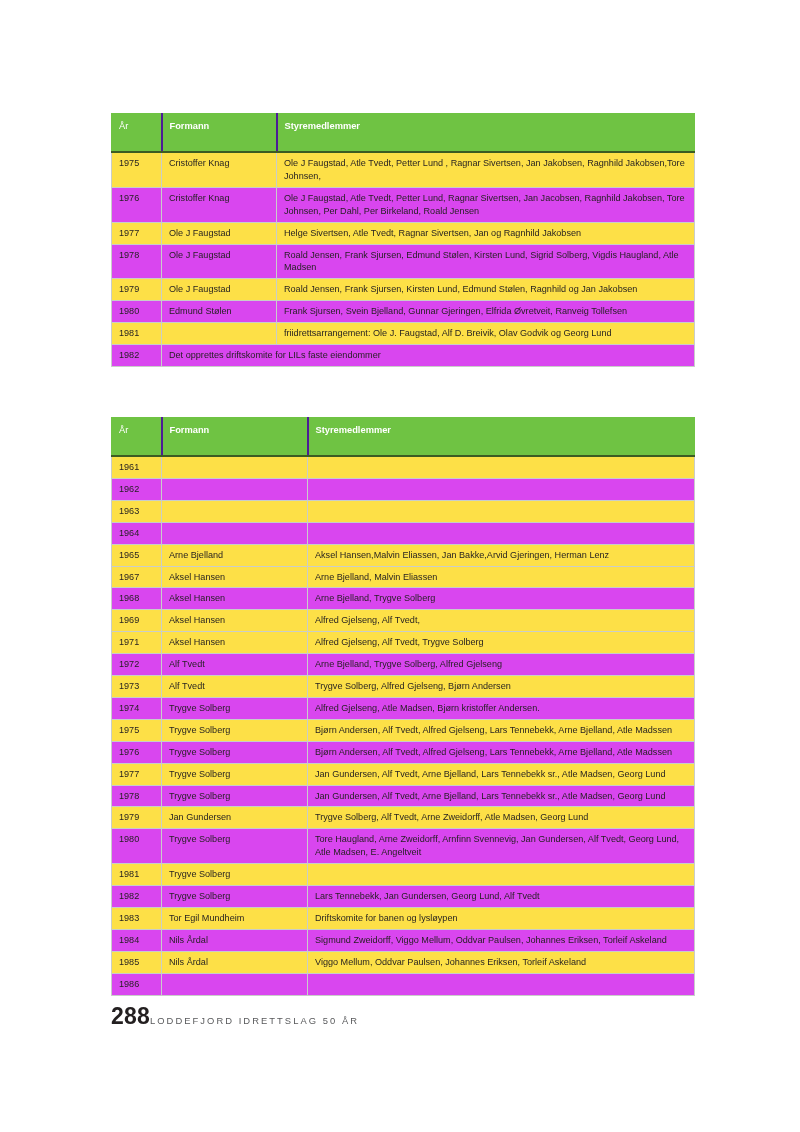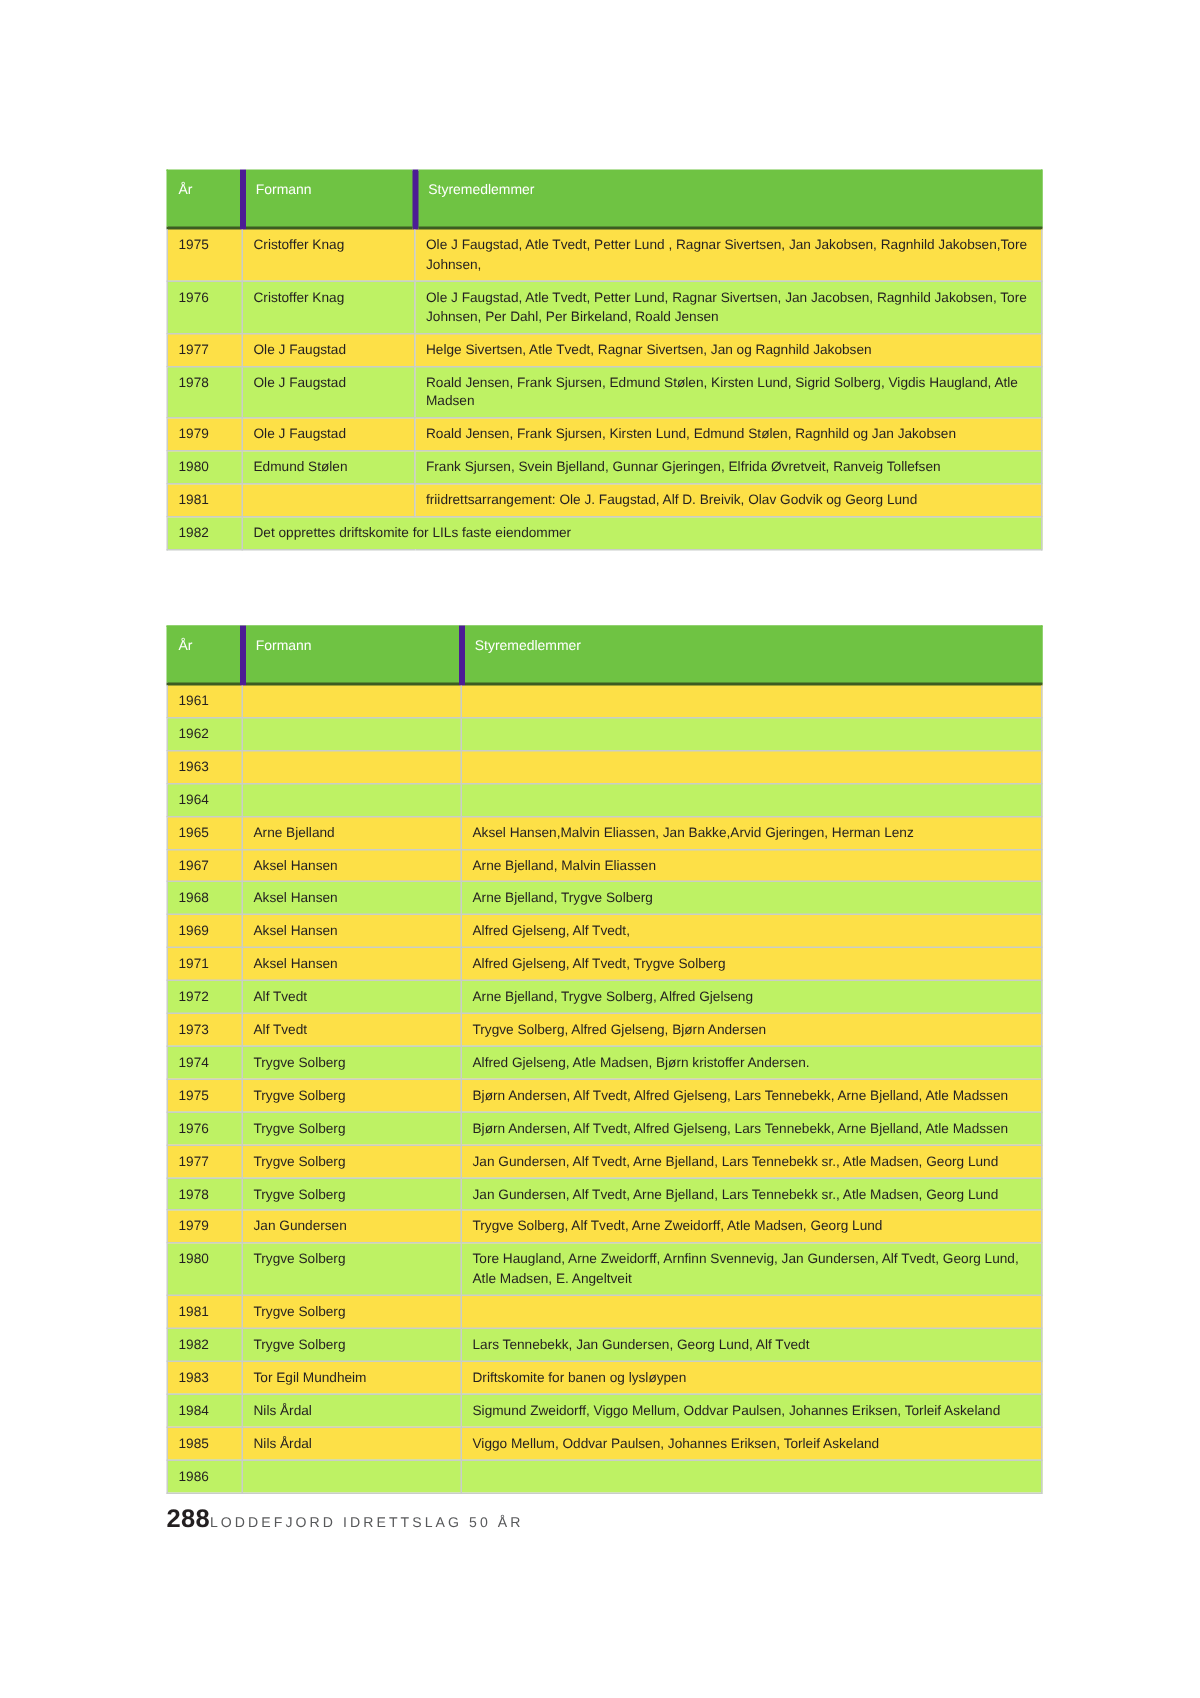--- a/index.html
+++ b/index.html
@@ -48,27 +48,28 @@
     background: #6fc343;
     color: #ffffff;
     border: 1px solid #6fc343;
     border-bottom: 2px solid #3c5c22;
     font-size: 9.3px;
     height: 27px;
     padding-top: 6px;
     vertical-align: top;
   }
   table.reg thead th.sep {
-    border-left: 4px solid #4c1d95;
+    border-left: 2px solid #4c1d95;
+    font-weight: bold;
   }
   table.reg tbody tr.alt td {
     background: #fde047;
   }
   table.reg tbody tr.plain td {
-    background: #bef264;
+    background: #d946ef;
   }
   td.yr { white-space: nowrap; }
   td.empty-cell { }
 
   
   .t1 col.c-year { width: 50px; }
   .t1 col.c-name { width: 115px; }
   .t1 col.c-mem  { width: 418px; }
 
   
@@ -90,21 +91,21 @@
 
   
   .footer {
     position: absolute;
     left: 111px;
     top: 1002px;
     display: flex;
     align-items: baseline;
   }
   .folio {
-    font-size: 17px;
+    font-size: 23px;
     font-weight: bold;
     color: #231f20;
     letter-spacing: 0.2px;
   }
   .book-title {
     font-size: 9.4px;
     letter-spacing: 2.05px;
     color: #58595b;
   }
 </style>

